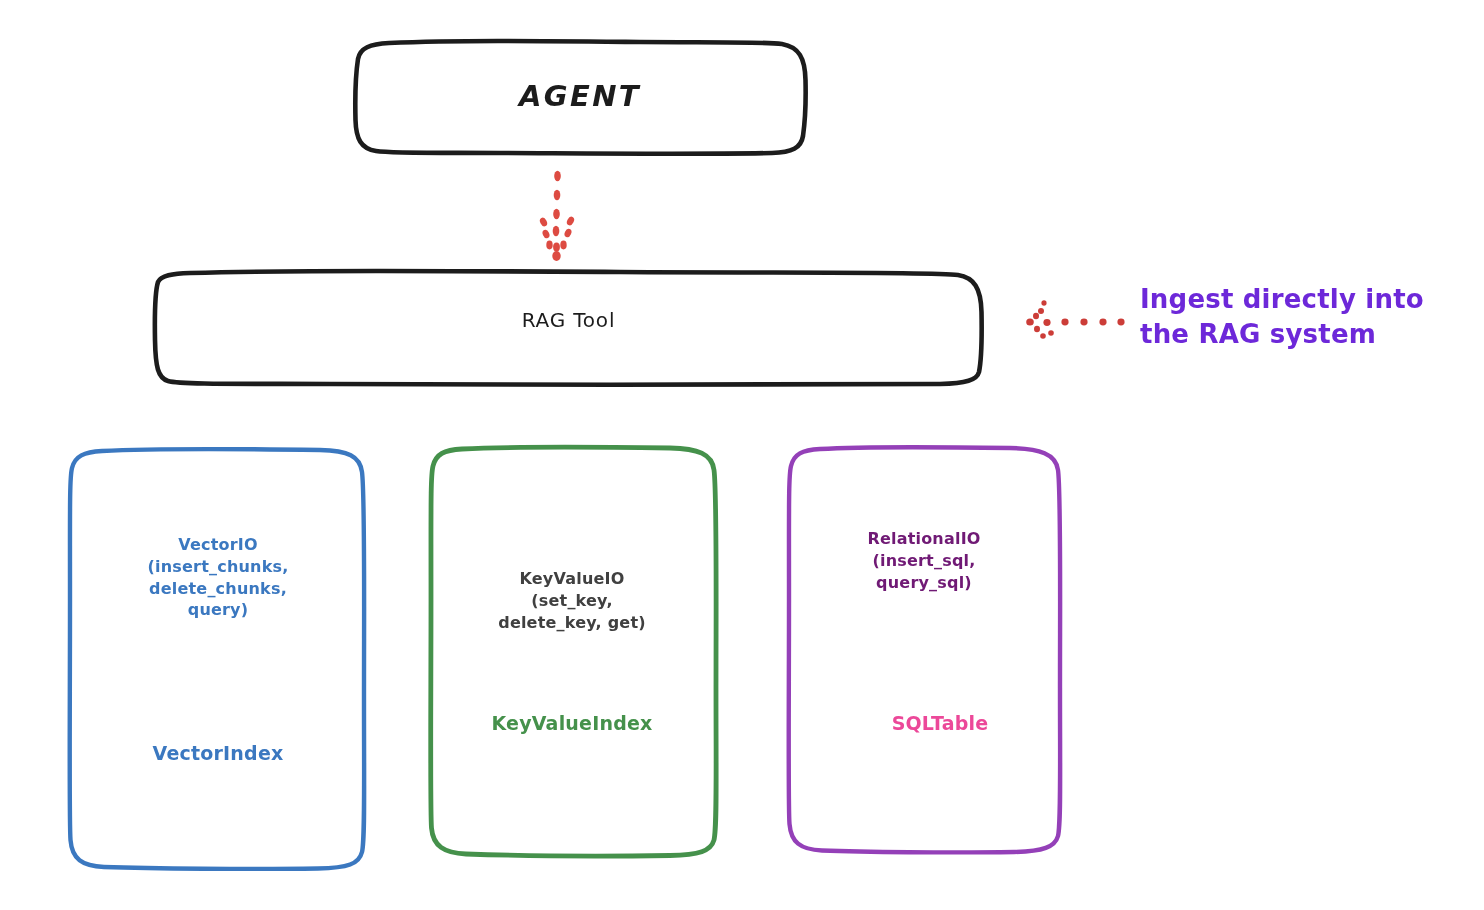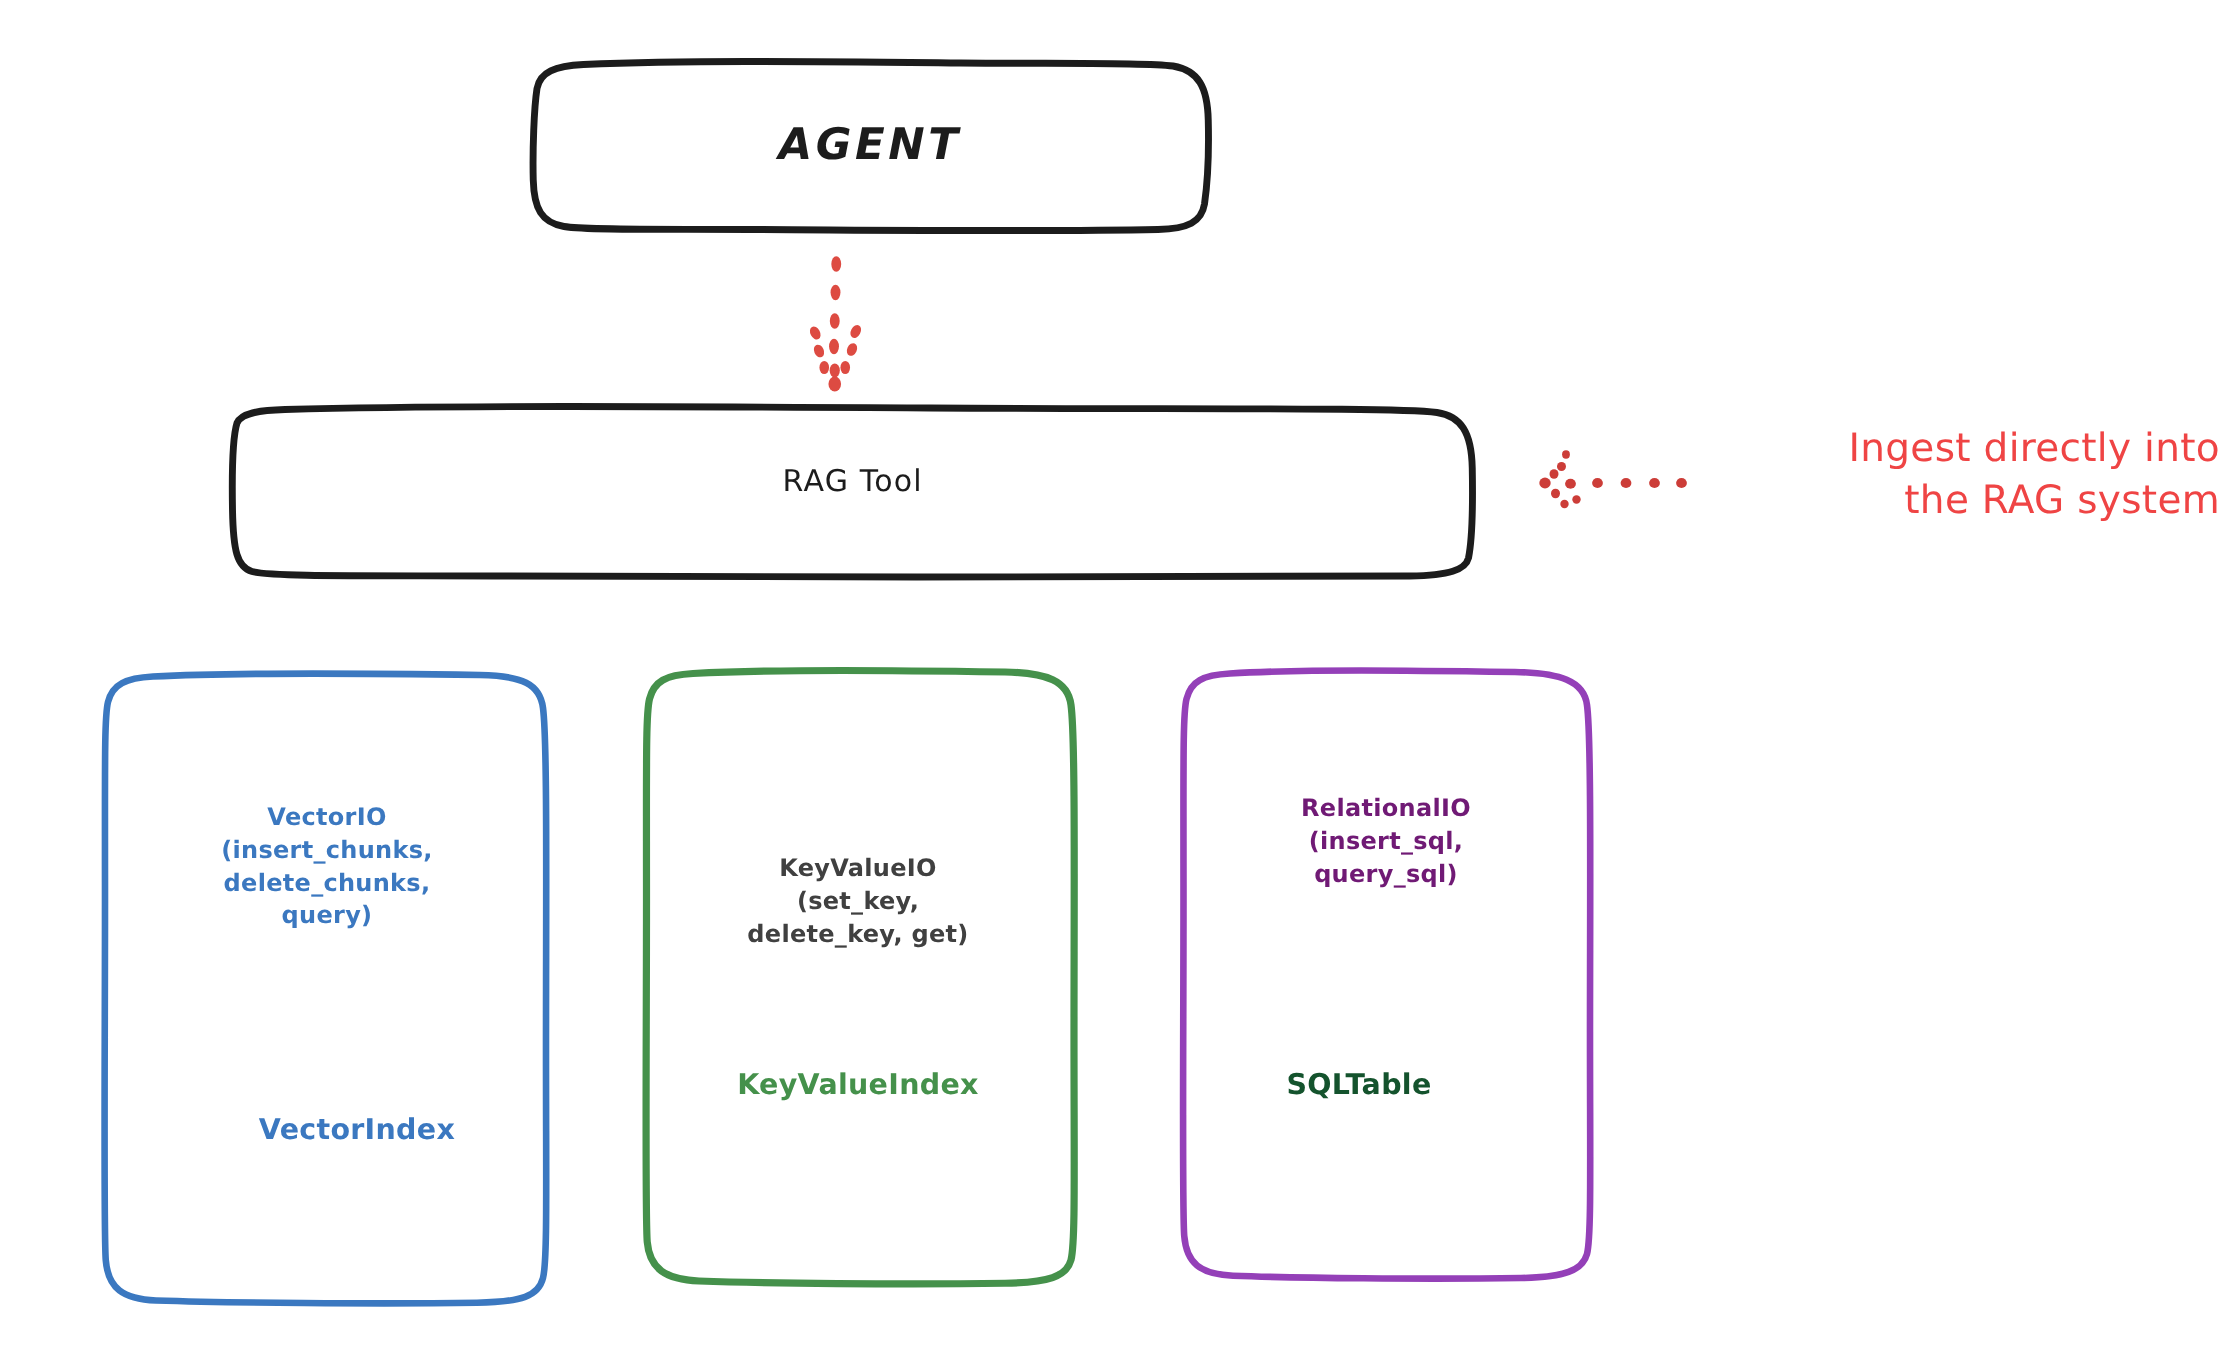--- a/index.html
+++ b/index.html
@@ -55,24 +55,24 @@
   }
 
   
   #annotation-text {
     position: absolute;
     left: 1140px;
     top: 282px;
     width: 340px;
     font-size: 26px;
     line-height: 1.34;
-    font-weight: 400;
+    font-weight: 700;
     letter-spacing: 0.2px;
-    color: #ef4444;
-    text-align: right;
+    color: #6d28d9;
+    text-align: left;
     white-space: pre-line;
     user-select: none;
   }
 
   
   .card-text {
     position: absolute;
     text-align: center;
     white-space: pre-line;
     line-height: 1.36;
@@ -84,27 +84,27 @@
   .card-sub {
     position: absolute;
     text-align: center;
     font-size: 19px;
     font-weight: 600;
     letter-spacing: 0.2px;
     user-select: none;
   }
 
   #vector-card-api   { left: 72px;  top: 534px; width: 292px; color: #3b78c0; }
-  #vector-card-index { left: 72px;  top: 742px; width: 292px; color: #3b78c0; margin-left: 20px; }
+  #vector-card-index { left: 72px;  top: 742px; width: 292px; color: #3b78c0; }
 
   #kv-card-api       { left: 428px; top: 568px; width: 288px; color: #404040; }
   #kv-card-index     { left: 428px; top: 712px; width: 288px; color: #45914b; }
 
   #rel-card-api      { left: 788px; top: 528px; width: 272px; color: #701a75; }
-  #rel-card-index    { left: 770px; top: 712px; width: 272px; color: #14532d; }
+  #rel-card-index    { left: 804px; top: 712px; width: 272px; color: #ec4899; }
 </style>
 </head>
 <body>
 
 <svg class="canvas" viewBox="0 0 1484 910" xmlns="http://www.w3.org/2000/svg">
 
   <path d="M 389 43
            C 460 40, 540 41, 640 42
            C 710 42.5, 760 41.5, 782 44
            C 799 47, 805 58, 805.5 80

